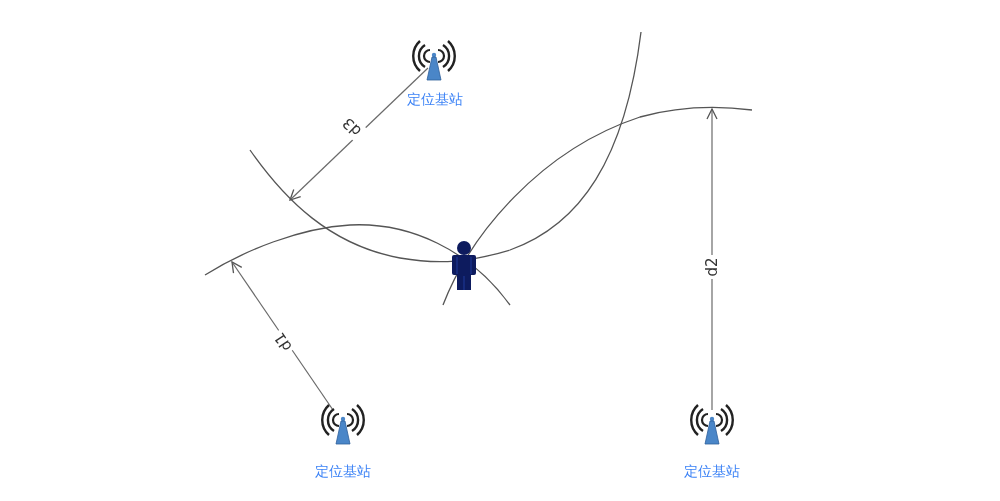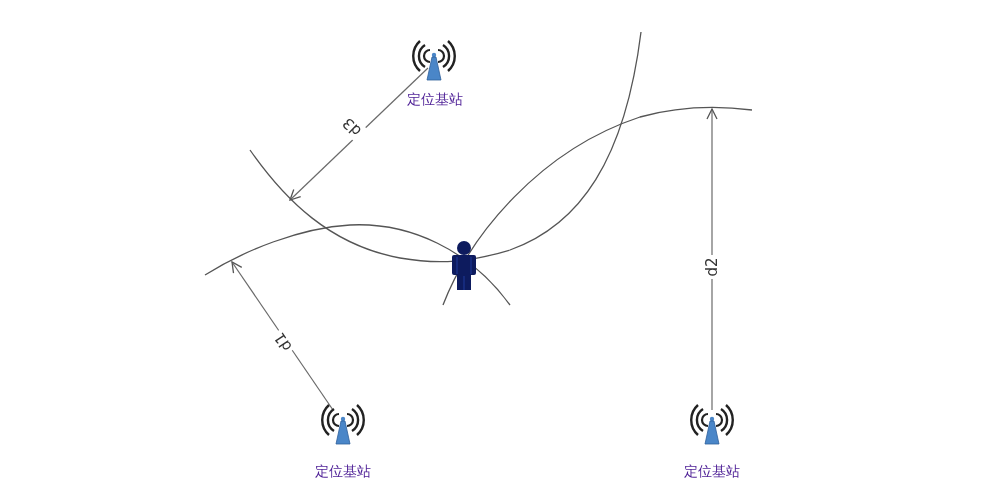--- a/index.html
+++ b/index.html
@@ -2,21 +2,21 @@
 <html><head>
   <meta charset="utf-8">
   <style>
     html, body { margin: 0; padding: 0; background: #ffffff; }
     body { width: 1000px; height: 501px; position: relative; overflow: hidden; font-family: "DejaVu Sans", sans-serif; }
     svg.canvas { position: absolute; left: 0; top: 0; }
     .arc { fill: none; stroke: #555555; stroke-width: 1.3; }
     .dim { fill: none; stroke: #6a6a6a; stroke-width: 1.2; }
     .dim-label { font-family: "DejaVu Sans", sans-serif; font-size: 15px; fill: #333333; }
     .station-label {
-      position: absolute; font-size: 14px; color: #4c1d95; white-space: nowrap;
+      position: absolute; font-size: 14px; color: #3b82f6; white-space: nowrap;
       transform: translateX(-50%); font-family: "DejaVu Sans", sans-serif;
     }
   </style>
 </head>
 <body>
 
 <svg class="canvas" width="1000" height="501" viewBox="0 0 1000 501">
   <defs>
     <marker id="arrowhead" viewBox="0 0 12 12" refX="11" refY="6" markerWidth="12" markerHeight="12" orient="auto-start-reverse" markerUnits="userSpaceOnUse">
       <path d="M1,1 L11,6 L1,11" fill="none" stroke="#555" stroke-width="1.3"></path>

